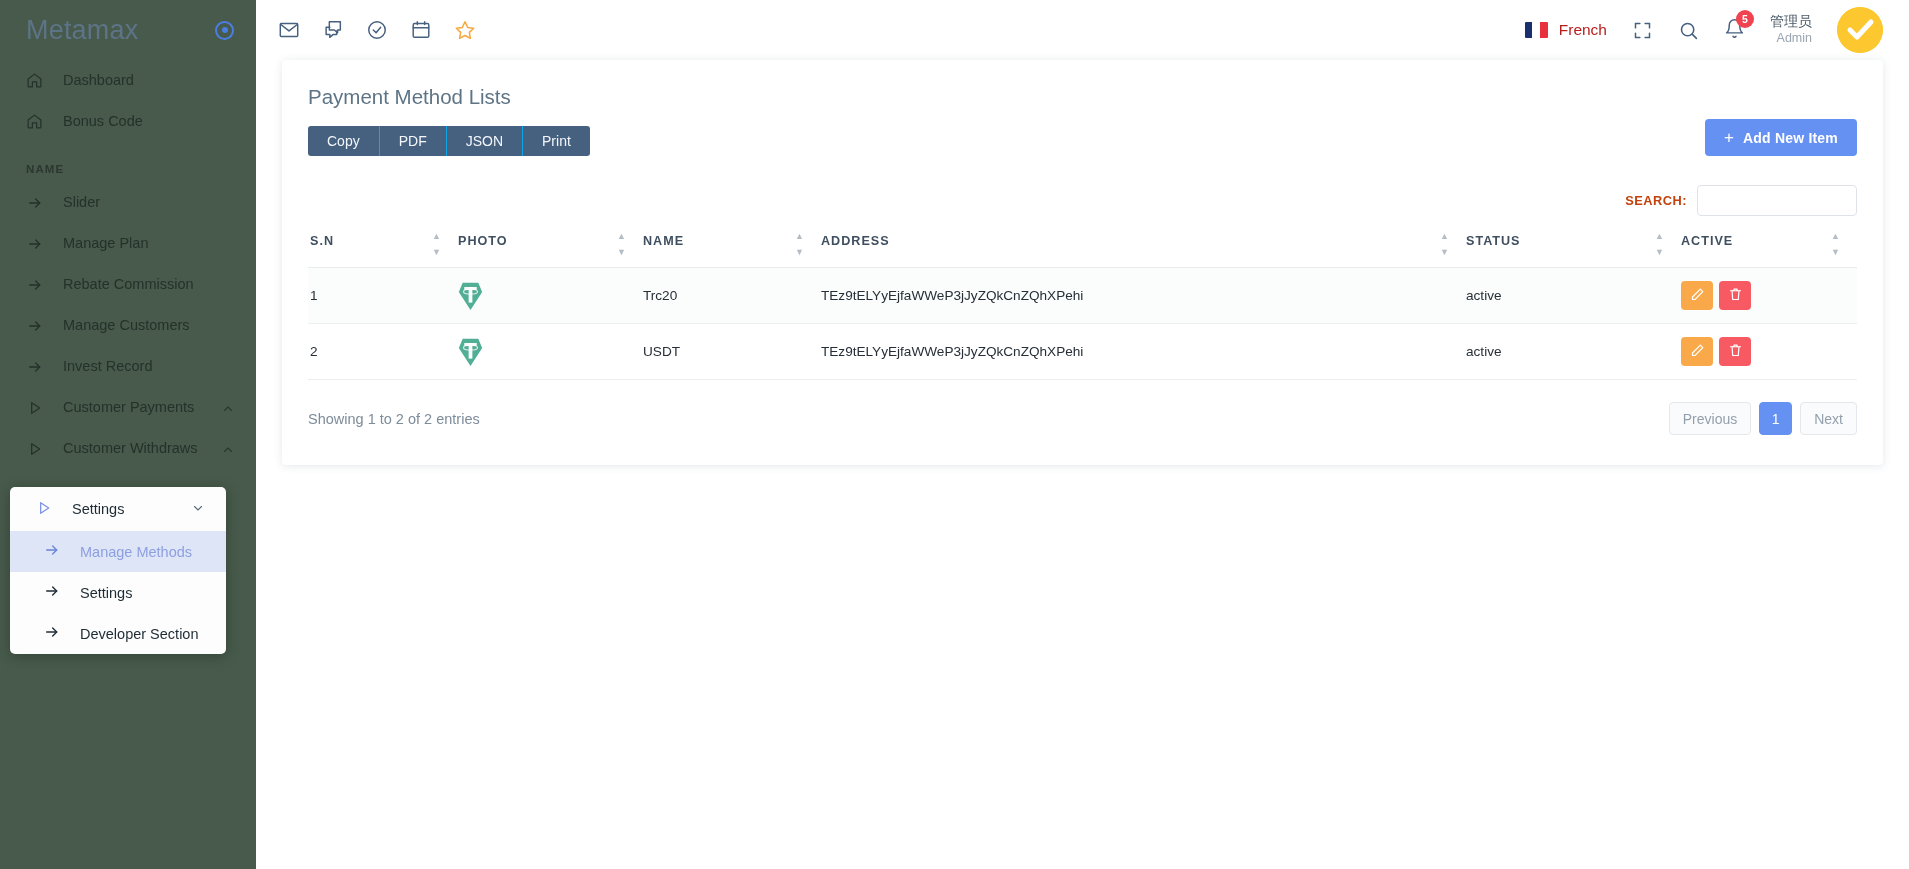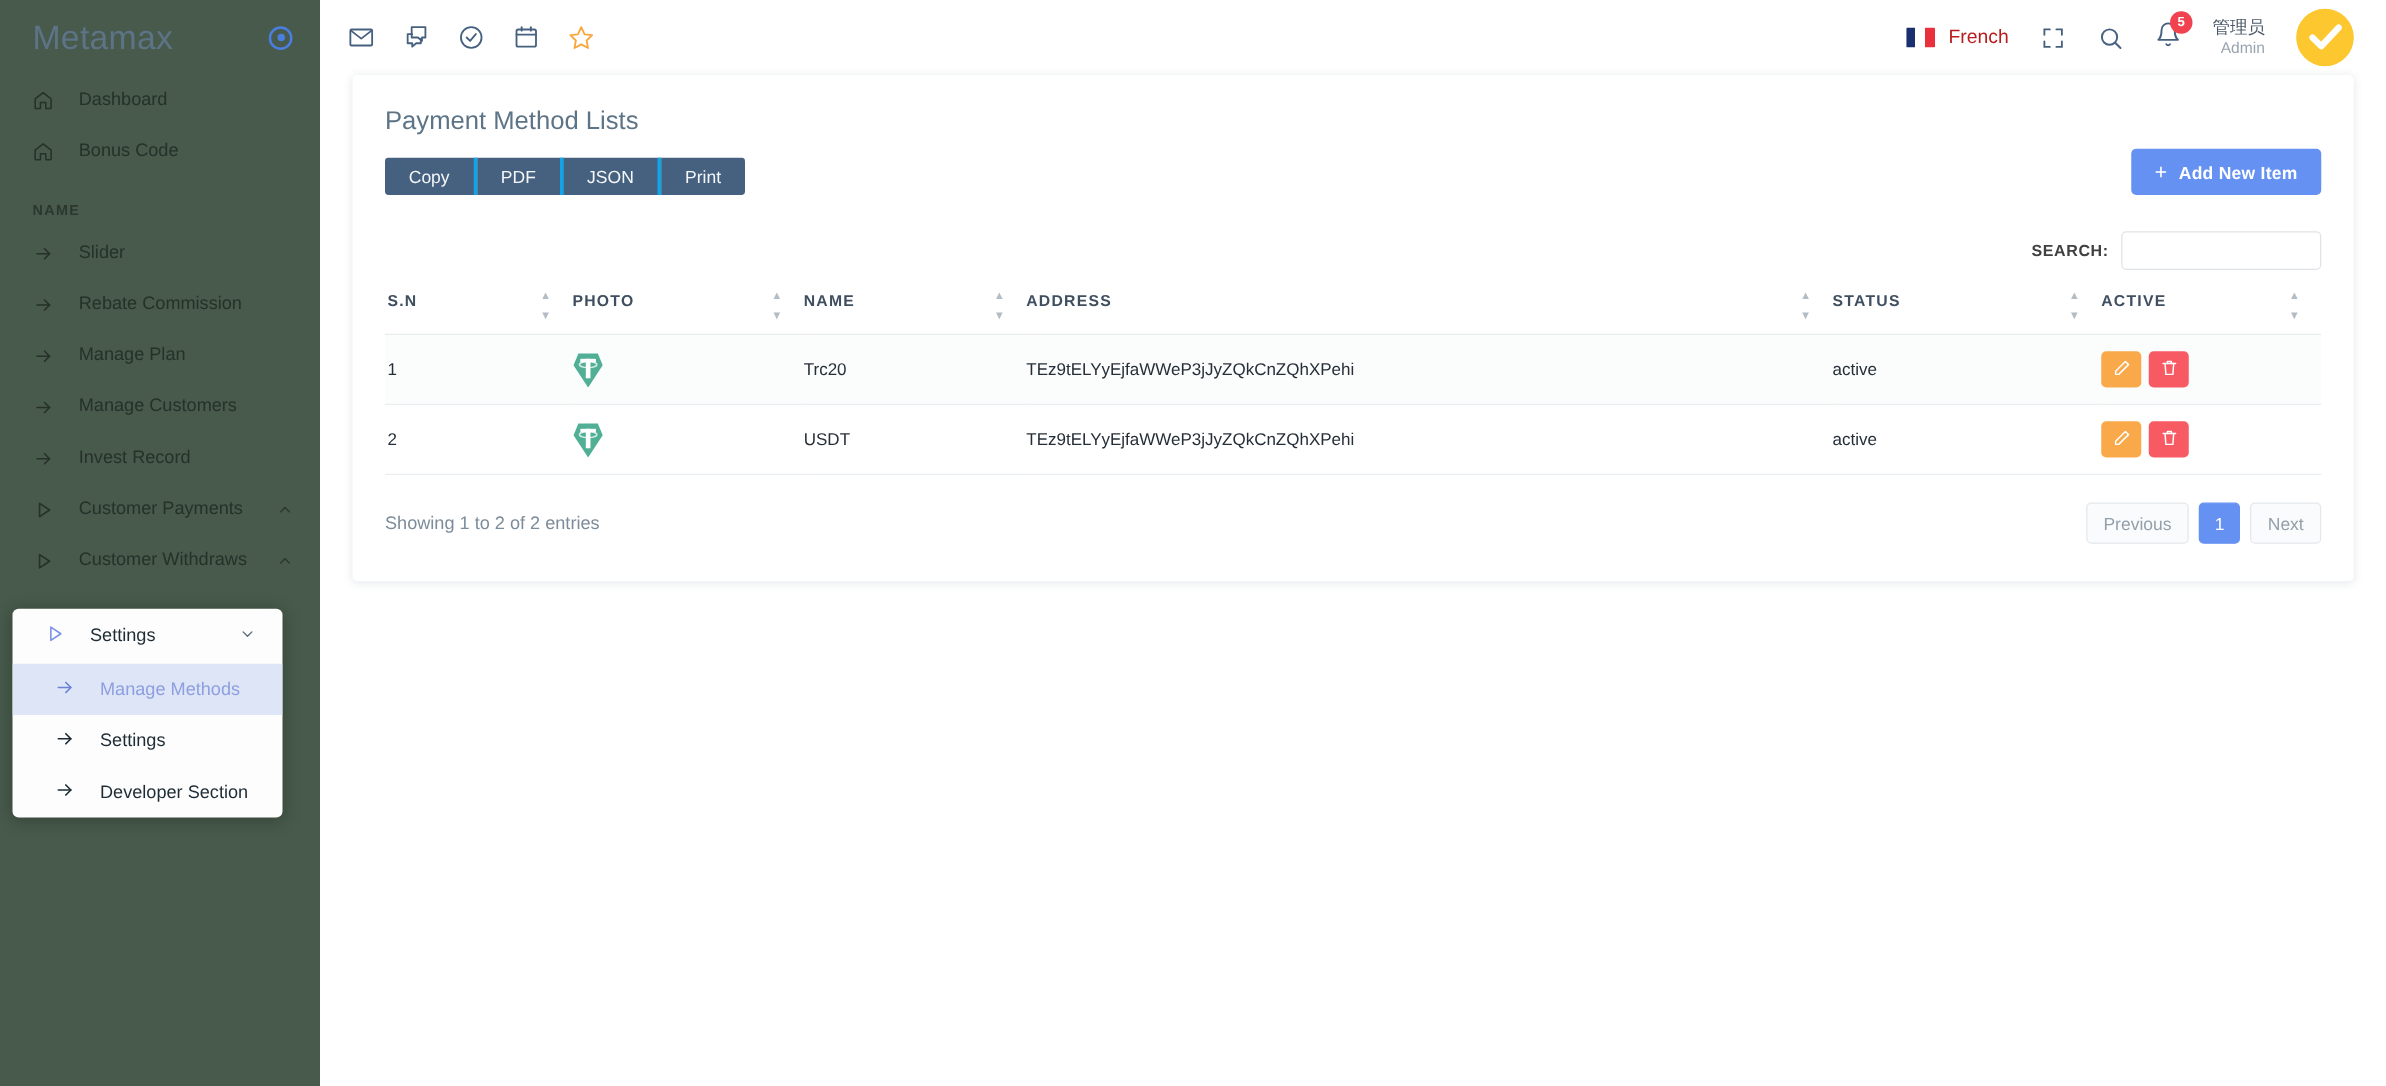--- a/index.html
+++ b/index.html
@@ -123,32 +123,32 @@
     border: none; border-radius: 4px; height: 37px;
     padding: 0 19px; font-size: 14px; font-family: inherit;
     display: flex; align-items: center; gap: 9px; cursor: pointer;
     font-weight: 600; letter-spacing: .2px;
   }
   .btn-add .plus { font-size: 17px; font-weight: 400; line-height: 1; }
 
   .export-group { display: flex; border-radius: 3px; overflow: hidden; width: max-content; }
   .export-btn {
     background: #46607f; color: #f4f7fa; border: none;
-    border-right: 3px solid #0ea5e9;
+    border-right: 1px solid #0ea5e9;
     font-size: 14px; font-family: inherit;
     padding: 7px 19px; cursor: pointer; line-height: 1.2;
   }
   .export-btn:last-child { border-right: none; }
 
   .search-row {
     display: flex; justify-content: flex-end; align-items: center;
     gap: 10px; margin-top: 29px; margin-bottom: 18px;
   }
   .search-label {
-    font-size: 12.8px; color: #404040; letter-spacing: .5px;
+    font-size: 12.8px; color: #c2410c; letter-spacing: .5px;
     font-weight: 600;
   }
   .search-input {
     width: 160px; height: 31px; border: 1px solid #dfe3e8;
     border-radius: 4px; padding: 0 9px; font-size: 13px;
     font-family: inherit; outline: none; color: #33404d;
   }
 
   table { width: 100%; border-collapse: collapse; }
   thead th {
@@ -245,30 +245,30 @@
         </span>
         <span class="lbl">Slider</span>
       </div>
       <div class="nav-item">
         <span class="ico">
           <svg width="16" height="16" viewBox="0 0 24 24" fill="none" stroke="#25312a" stroke-width="2" stroke-linecap="round" stroke-linejoin="round">
               <line x1="4" y1="12" x2="19" y2="12"></line>
               <polyline points="13 6 19 12 13 18"></polyline>
             </svg>
         </span>
+        <span class="lbl">Manage Plan</span>
+      </div>
+      <div class="nav-item">
+        <span class="ico">
+          <svg width="16" height="16" viewBox="0 0 24 24" fill="none" stroke="#25312a" stroke-width="2" stroke-linecap="round" stroke-linejoin="round">
+              <line x1="4" y1="12" x2="19" y2="12"></line>
+              <polyline points="13 6 19 12 13 18"></polyline>
+            </svg>
+        </span>
         <span class="lbl">Rebate Commission</span>
-      </div>
-      <div class="nav-item">
-        <span class="ico">
-          <svg width="16" height="16" viewBox="0 0 24 24" fill="none" stroke="#25312a" stroke-width="2" stroke-linecap="round" stroke-linejoin="round">
-              <line x1="4" y1="12" x2="19" y2="12"></line>
-              <polyline points="13 6 19 12 13 18"></polyline>
-            </svg>
-        </span>
-        <span class="lbl">Manage Plan</span>
       </div>
       <div class="nav-item">
         <span class="ico">
           <svg width="16" height="16" viewBox="0 0 24 24" fill="none" stroke="#25312a" stroke-width="2" stroke-linecap="round" stroke-linejoin="round">
               <line x1="4" y1="12" x2="19" y2="12"></line>
               <polyline points="13 6 19 12 13 18"></polyline>
             </svg>
         </span>
         <span class="lbl">Manage Customers</span>
       </div>

